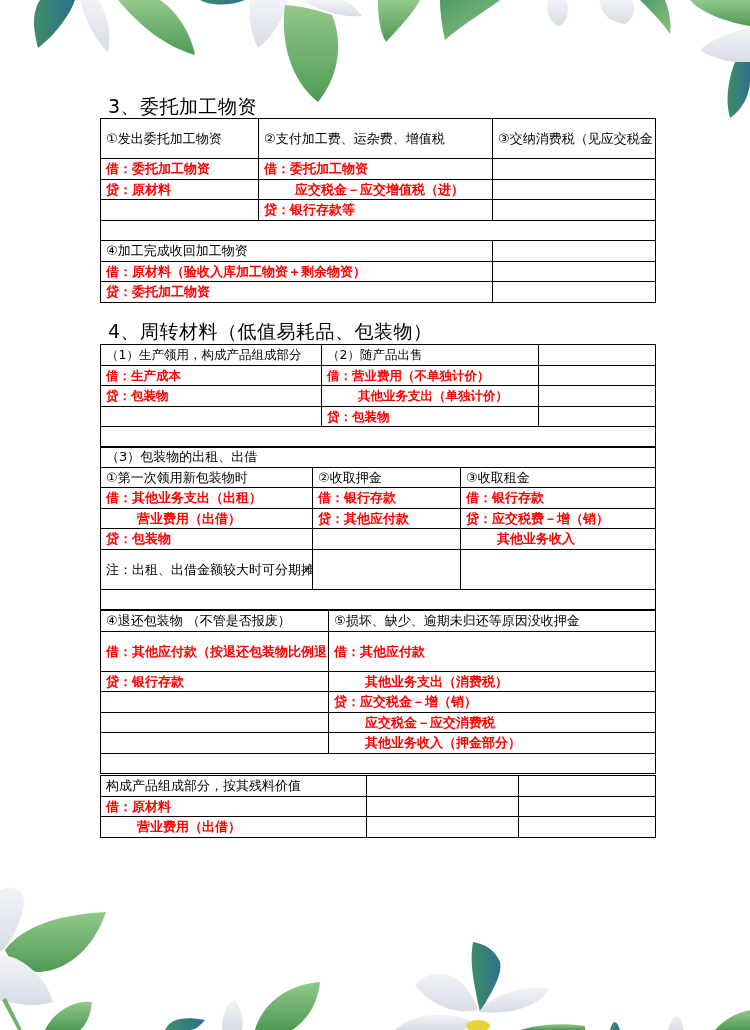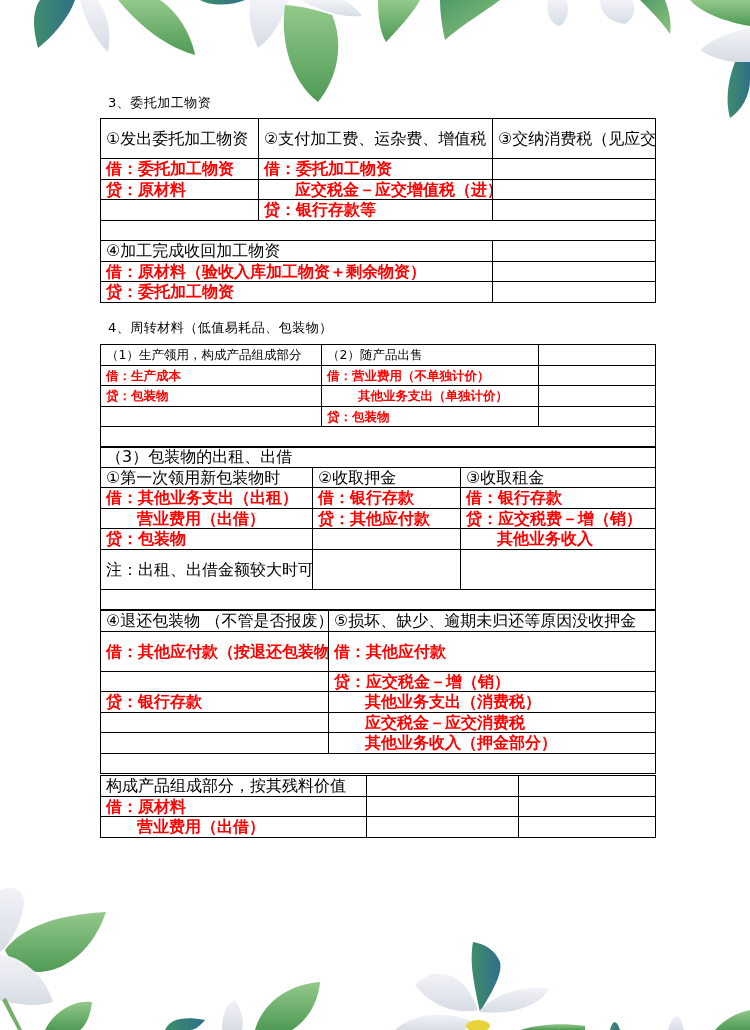--- a/index.html
+++ b/index.html
@@ -4,26 +4,26 @@
 <style>
   html, body { margin:0; padding:0; }
   body {
     width:750px; height:1030px; position:relative; overflow:hidden;
     background:#ffffff;
     font-family:"DejaVu Sans", "Liberation Sans", sans-serif;
     color:#000;
   }
   .deco { position:absolute; left:0; top:0; width:750px; height:1030px; pointer-events:none; }
   .title {
-    position:absolute; left:108px; font-size:13px; letter-spacing:0.5px;
+    position:absolute; left:108px; font-size:19px; letter-spacing:0.5px;
   }
   table.sheet {
     position:absolute; left:100px; width:555px;
     border-collapse:collapse; table-layout:fixed;
-    font-size:16px;
+    font-size:13px;
   }
   table.sheet td {
     border:1px solid #000; padding:0 5px; height:19.5px; line-height:19px;
     vertical-align:middle; white-space:nowrap; overflow:hidden;
   }
   td.wrap { white-space:normal; line-height:19px; }
   .red { color:#ff0000;font-weight:bold; }
   .ind { padding-left:36px !important; }
 </style>
 </head>
@@ -225,26 +225,26 @@
   <tbody>
       <tr>
     <td>④退还包装物 （不管是否报废）</td>
     <td>⑤损坏、缺少、逾期未归还等原因没收押金</td>
   </tr>
   <tr style="height:40px">
     <td class="red wrap">借：其他应付款（按退还包装物比例退回押金）</td>
     <td class="red">借：其他应付款</td>
   </tr>
   <tr>
-    <td></td>
-    <td class="red">贷：应交税金－增（销）</td>
-  </tr>
-  <tr>
     <td class="red">贷：银行存款</td>
     <td class="red ind">其他业务支出（消费税）</td>
+  </tr>
+  <tr>
+    <td></td>
+    <td class="red">贷：应交税金－增（销）</td>
   </tr>
   <tr>
     <td></td>
     <td class="red ind">应交税金－应交消费税</td>
   </tr>
   <tr>
     <td></td>
     <td class="red ind">其他业务收入（押金部分）</td>
   </tr>
   <tr>

